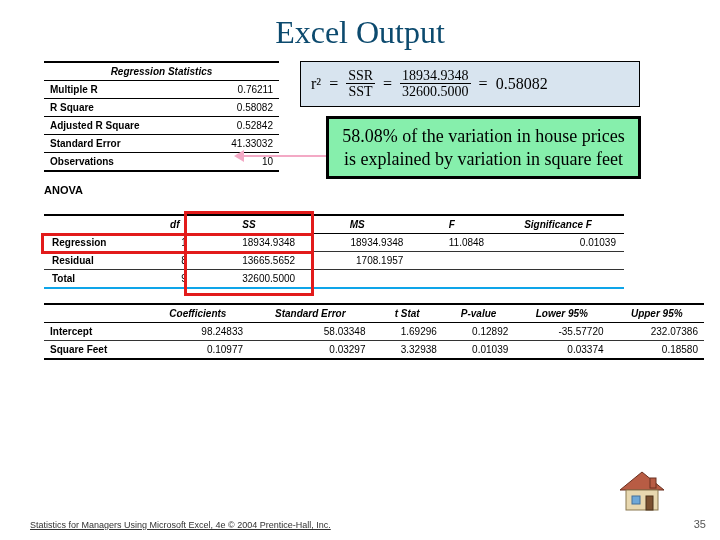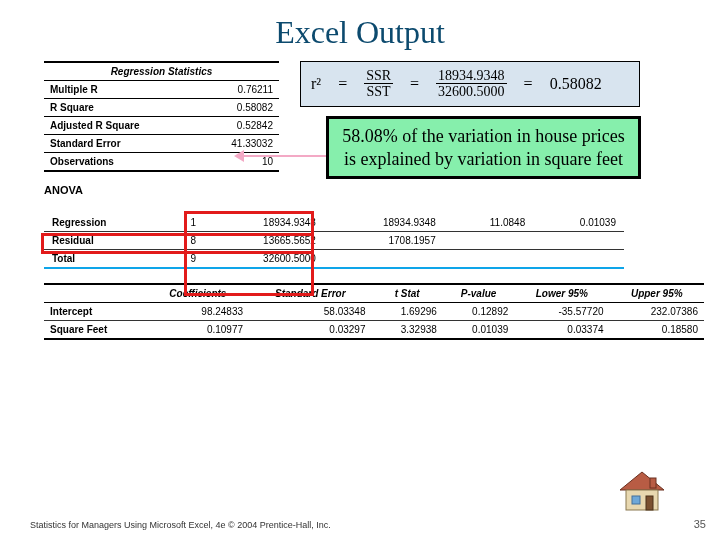--- a/index.html
+++ b/index.html
@@ -49,21 +49,21 @@
     top: 0;
     left: 300px;
     width: 340px;
     background: #d8e4ef;
     border: 1px solid #000;
     padding: 6px 10px;
     font-family: "Times New Roman", serif;
     font-size: 16px;
     display: flex;
     align-items: center;
-    gap: 17px;
+    gap: 8px;
   }
   .frac { display: inline-flex; flex-direction: column; text-align: center; line-height: 1.1; font-size: 14px; }
   .frac .num { border-bottom: 1px solid #000; padding: 0 2px; }
   .frac .den { padding: 0 2px; }
   
   .callout {
     position: absolute;
     top: 55px;
     left: 326px;
     width: 315px;
@@ -139,20 +139,21 @@
   }
   .coef .lbl { font-weight: bold; text-align: left; }
   .coef .lastrow td { border-bottom: 2px solid #000; }
   
   .footer {
     position: absolute;
     bottom: 10px;
     left: 30px;
     font-size: 9px;
     color: #333;
+    text-decoration: underline;
   }
   .pagenum {
     position: absolute;
     bottom: 10px;
     right: 14px;
     font-size: 11px;
     color: #555;
   }
   .house {
     position: absolute;
@@ -213,20 +214,28 @@
     <span>0.58082</span>
   </div>
 
   <div class="arrow"></div>
   <div class="callout">58.08% of the variation in house prices is explained by variation in square feet</div>
 
   <div class="anova-title">ANOVA</div>
   <div style="position:relative;width:580px">
     <table class="anova">
       <tbody>
+          <tr>
+        <th></th>
+        <th>df</th>
+        <th>SS</th>
+        <th>MS</th>
+        <th>F</th>
+        <th>Significance F</th>
+      </tr>
       <tr>
         <td class="lbl">Regression</td>
         <td class="num">1</td>
         <td class="num">18934.9348</td>
         <td class="num">18934.9348</td>
         <td class="num">11.0848</td>
         <td class="num">0.01039</td>
       </tr>
       <tr>
         <td class="lbl">Residual</td>

